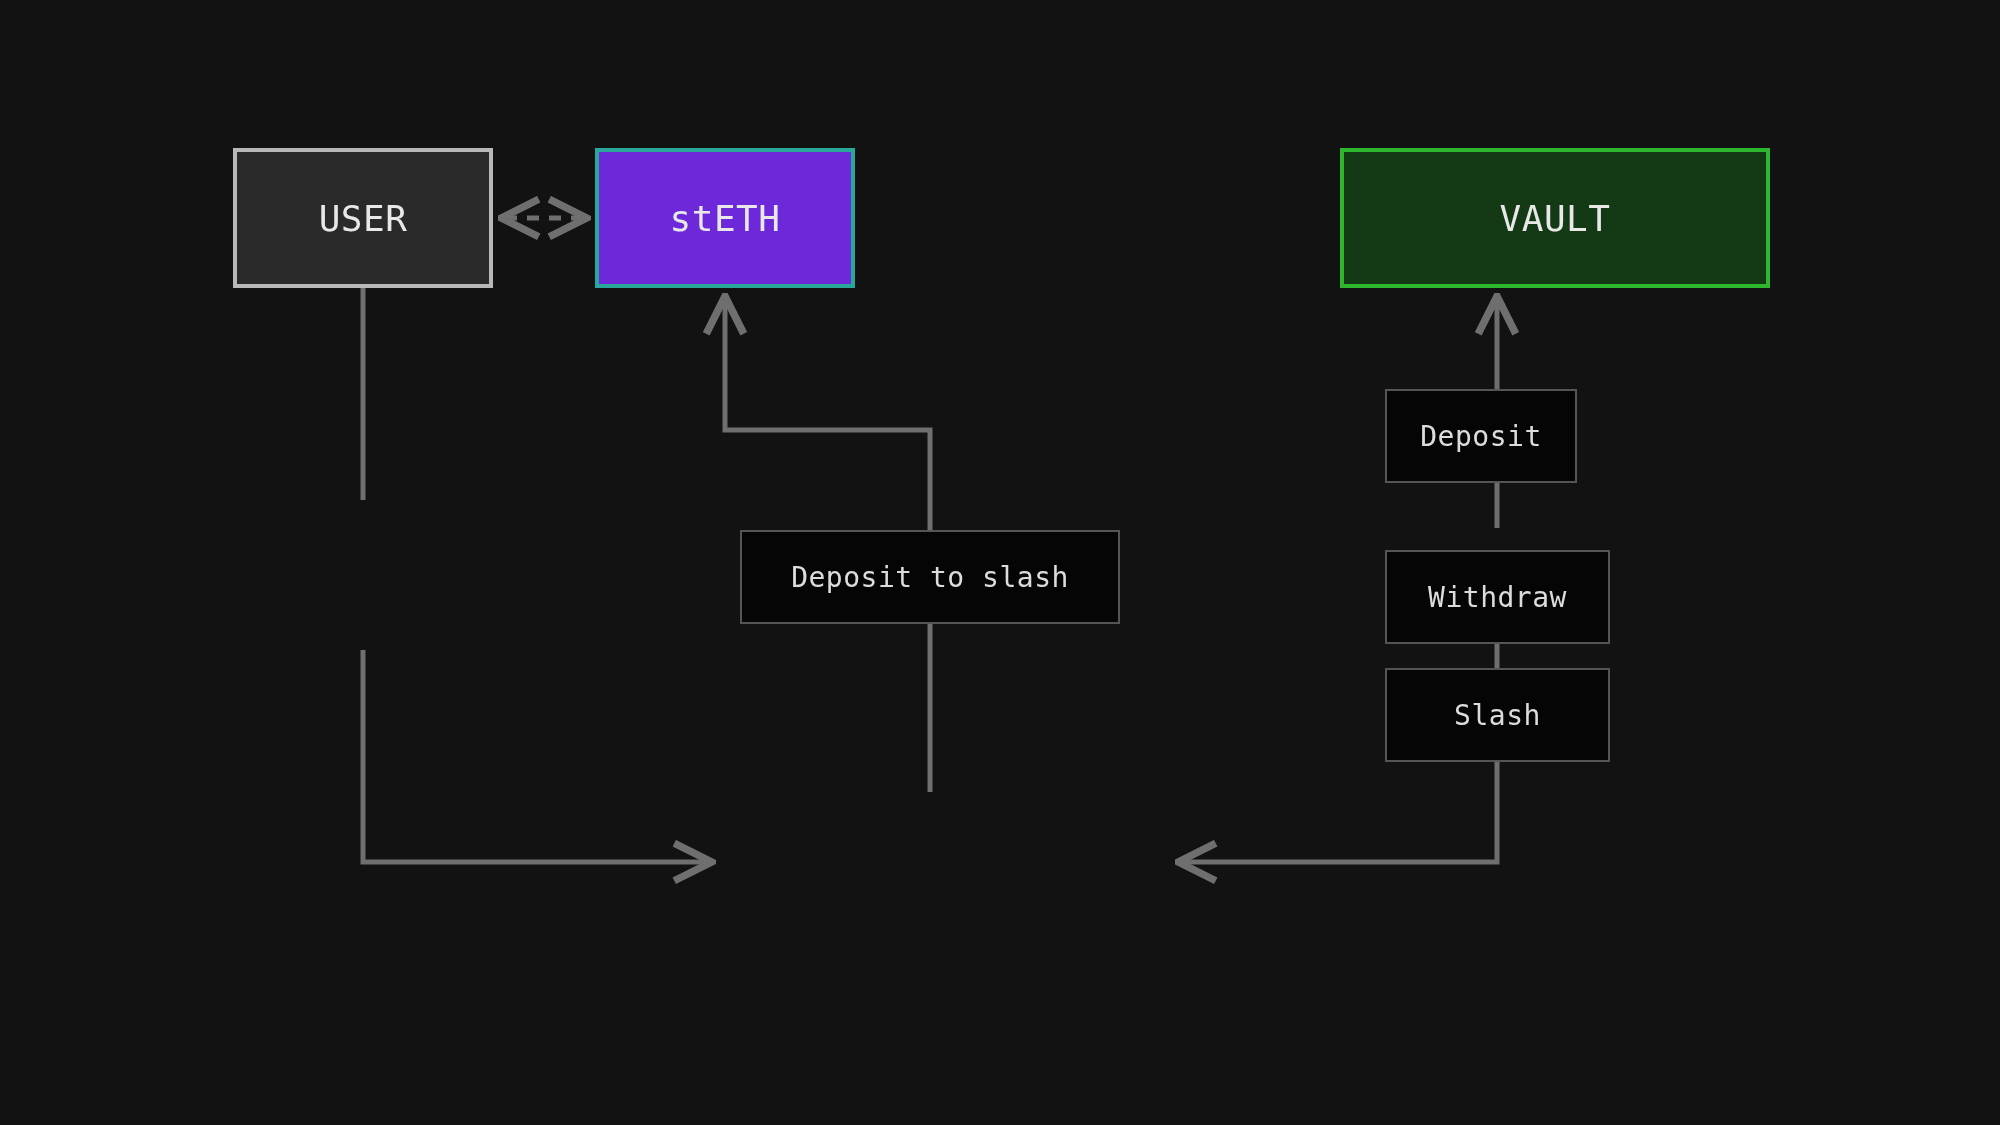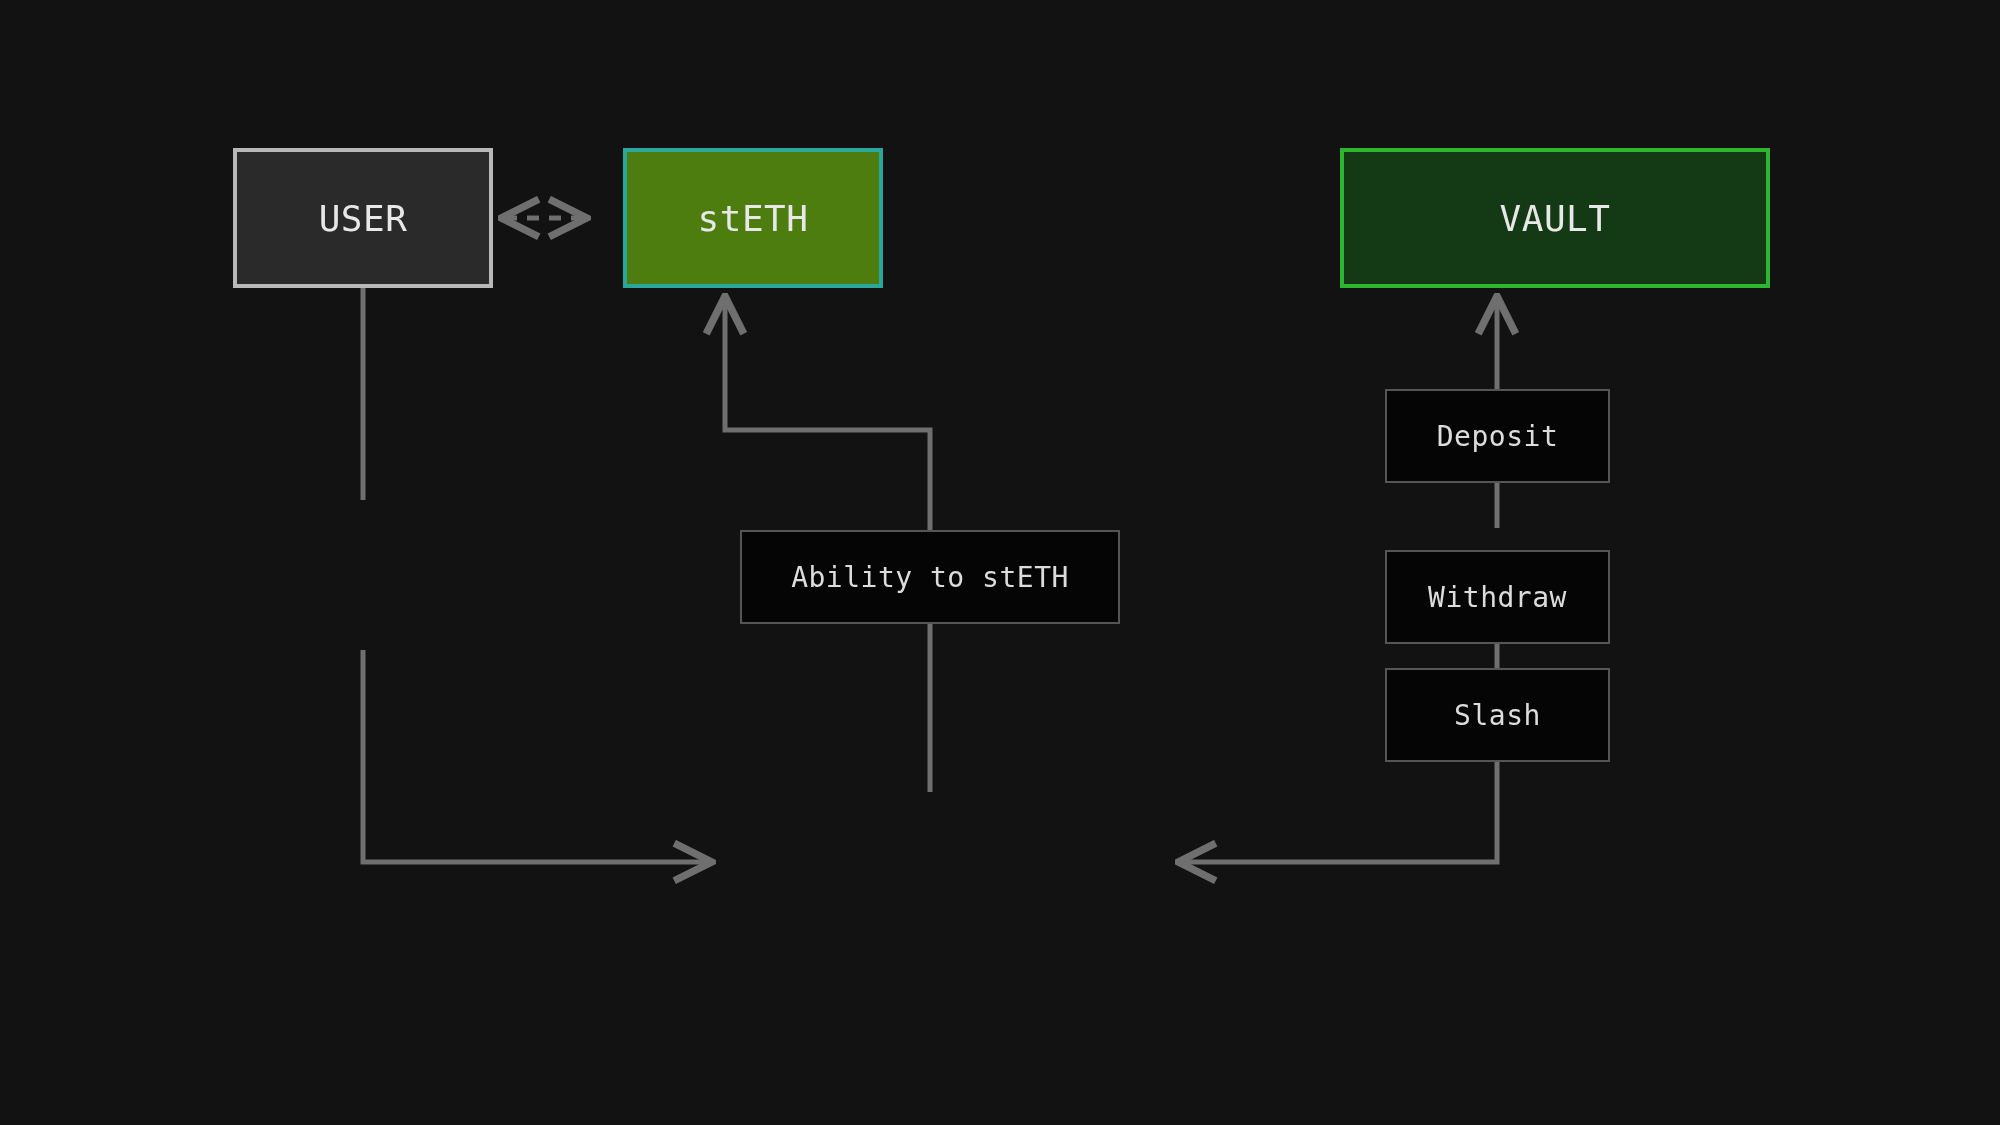--- a/index.html
+++ b/index.html
@@ -91,31 +91,31 @@
     
     <line x1="1497" y1="622" x2="1497" y2="668" stroke="#6f6f6f" stroke-width="5"></line>
 
     
     <polyline points="1497,762 1497,862 1182,862" fill="none" stroke="#6f6f6f" stroke-width="5" marker-end="url(#arrow)"></polyline>
   </svg>
 
   <div id="box-user" class="box primary" style="left: 233px; top: 148px; width: 260px; height: 140px; background: rgb(42, 42, 42); border: 4px solid rgb(184, 184, 184);">
     <span>USER</span>
   </div>
-  <div id="box-steth" class="box primary" style="left: 595px; top: 148px; width: 260px; height: 140px; background: #4d7c0f; border: 4px solid rgb(42, 167, 155); margin-left: 28px;">
+  <div id="box-steth" class="box primary" style="left: 595px; top: 148px; width: 260px; height: 140px; background: #6d28d9; border: 4px solid rgb(42, 167, 155);">
     <span>stETH</span>
   </div>
   <div id="box-vault" class="box primary" style="left: 1340px; top: 148px; width: 430px; height: 140px; background: rgb(19, 57, 21); border: 4px solid rgb(47, 182, 47);">
     <span>VAULT</span>
   </div>
 
   <div id="box-ability" class="box action" style="left: 740px; top: 530px; width: 380px; height: 94px;">
-    <span>Ability to stETH</span>
+    <span>Deposit to slash</span>
   </div>
-  <div id="box-deposit" class="box small-action" style="left: 1385px; top: 389px; width: 225px; height: 94px;">
+  <div id="box-deposit" class="box small-action" style="left: 1385px; top: 389px; width: 192px; height: 94px;">
     <span>Deposit</span>
   </div>
   <div id="box-withdraw" class="box small-action" style="left: 1385px; top: 528px; width: 225px; height: 94px; margin-top: 22px;">
     <span>Withdraw</span>
   </div>
   <div id="box-slash" class="box small-action" style="left: 1385px; top: 668px; width: 225px; height: 94px;">
     <span>Slash</span>
   </div>
 </div>
 

